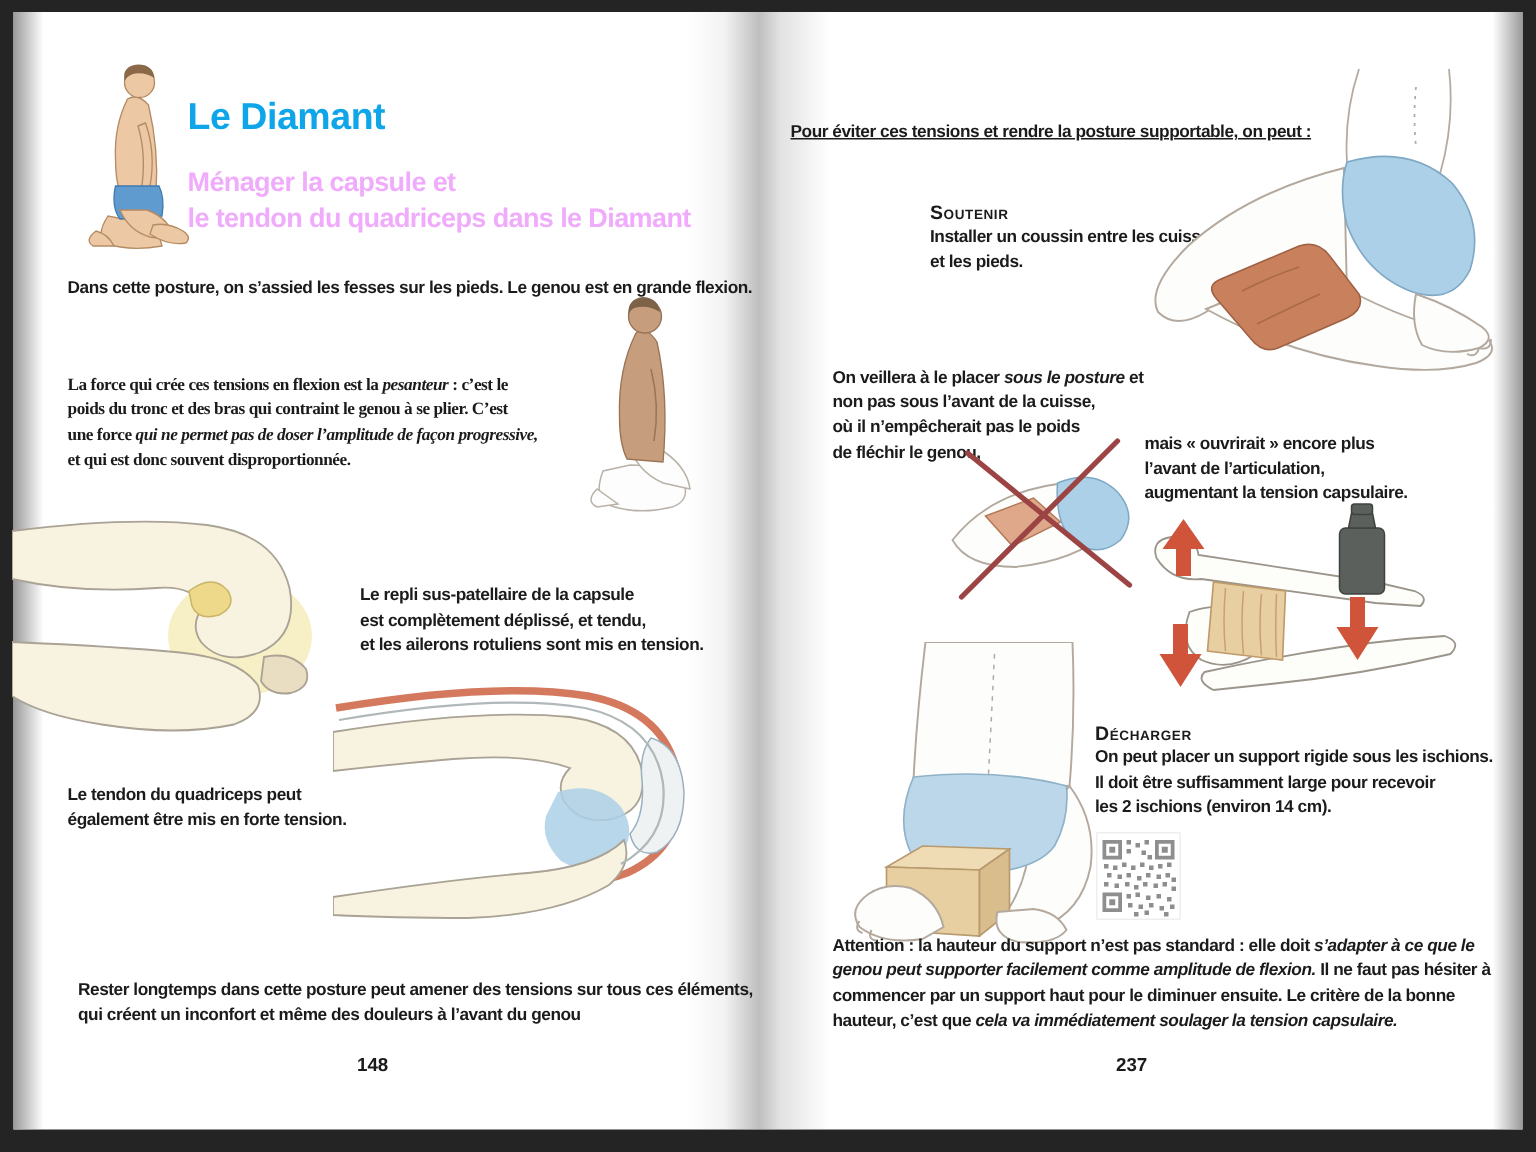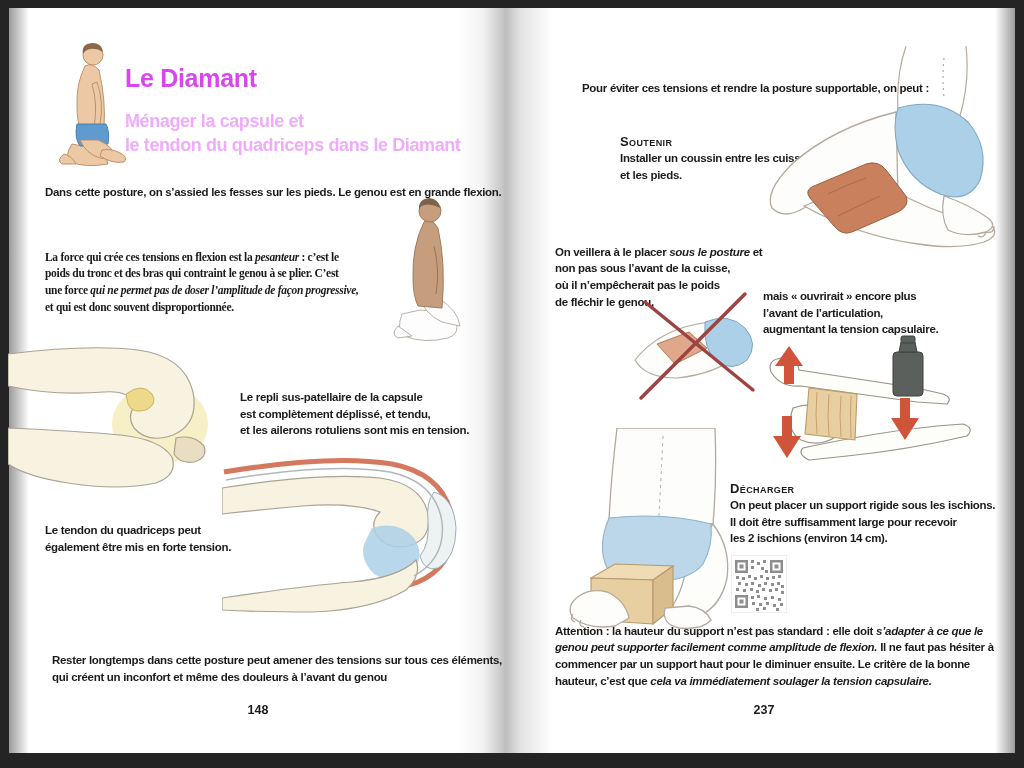--- a/index.html
+++ b/index.html
@@ -34,32 +34,32 @@
   }
   .abs { position:absolute; z-index:2; }
   .body-text {
     font-size:11.5px; font-weight:bold; letter-spacing:-0.3px;
     line-height:1.45; color:#1b1b1b;
   }
   .prel { white-space:pre-line; }
   .nowrap { white-space:nowrap; }
   .it { font-style:italic; }
   .title {
-    font-size:25px; font-weight:bold; letter-spacing:-0.3px; color:#d946ef;
+    font-size:25px; font-weight:bold; letter-spacing:-0.3px; color:#0ea5e9;
   }
   .subtitle {
     font-size:18px; font-weight:bold; letter-spacing:-0.4px; line-height:1.32;
     color:#f0abfc; white-space:pre-line;
   }
   .sc {
     font-variant:small-caps; font-weight:bold; font-size:13px;
     letter-spacing:0.4px;
   }
   .pagenum {
-    font-size:12.5px; font-weight:bold; text-align:center; width:40px;
+    font-size:12.5px; font-weight:bold; width:40px;
   }
   svg { display:block; }
 </style>
 </head>
 <body>
 
 <div class="spread"></div>
 <div class="edge-left"></div>
 <div class="edge-right"></div>
 <div class="gutter"></div>
@@ -132,21 +132,21 @@
   <path d="M212,52 Q232,58 234,88 Q234,118 216,128 Q202,132 198,116 Q208,104 206,80 Q204,62 212,52 Z" fill="#eef2f2" stroke="#9ab0c0" stroke-width="1"></path>
   <path d="M0,158 Q80,146 130,142 Q176,138 194,120 Q200,136 184,150 Q150,170 90,172 Q40,172 0,170 Z" stroke="#a9a295" stroke-width="1.2" fill="#f8f2e0"></path>
   <path d="M4,40 Q110,22 168,32 Q214,42 220,82 Q224,118 192,136" fill="none" stroke="#b0b8ba" stroke-width="1.5"></path>
 </svg>
 
 <div class="abs body-text prel" style="left:52px;top:652px;">Rester longtemps dans cette posture peut amener des tensions sur tous ces éléments,
 qui créent un inconfort et même des douleurs à l’avant du genou</div>
 
 <div class="abs pagenum" style="left:238px;top:703px;">148</div>
 
-<div class="abs body-text nowrap" style="left:582px;top:80px;">Pour éviter ces tensions et rendre la posture supportable, on peut :</div>
+<div class="abs body-text nowrap" style="left:527px;top:80px;text-decoration:underline;">Pour éviter ces tensions et rendre la posture supportable, on peut :</div>
 
 <div class="abs sc" style="left:620px;top:134px;text-align:center;">Soutenir</div>
 <div class="abs body-text prel" style="left:620px;top:150px;">Installer un coussin entre les cuisses
 et les pieds.</div>
 
 <svg class="abs" style="left:748px;top:46px;" width="252" height="218" viewBox="0 0 252 218">
   <g fill="none" stroke="#b5aba0" stroke-width="1.2">
     <path d="M150,62 Q148,30 158,0"></path>
     <path d="M212,70 Q222,35 218,0"></path>
     <path d="M196,12 Q194,32 196,52" stroke-dasharray="2,4"></path>

